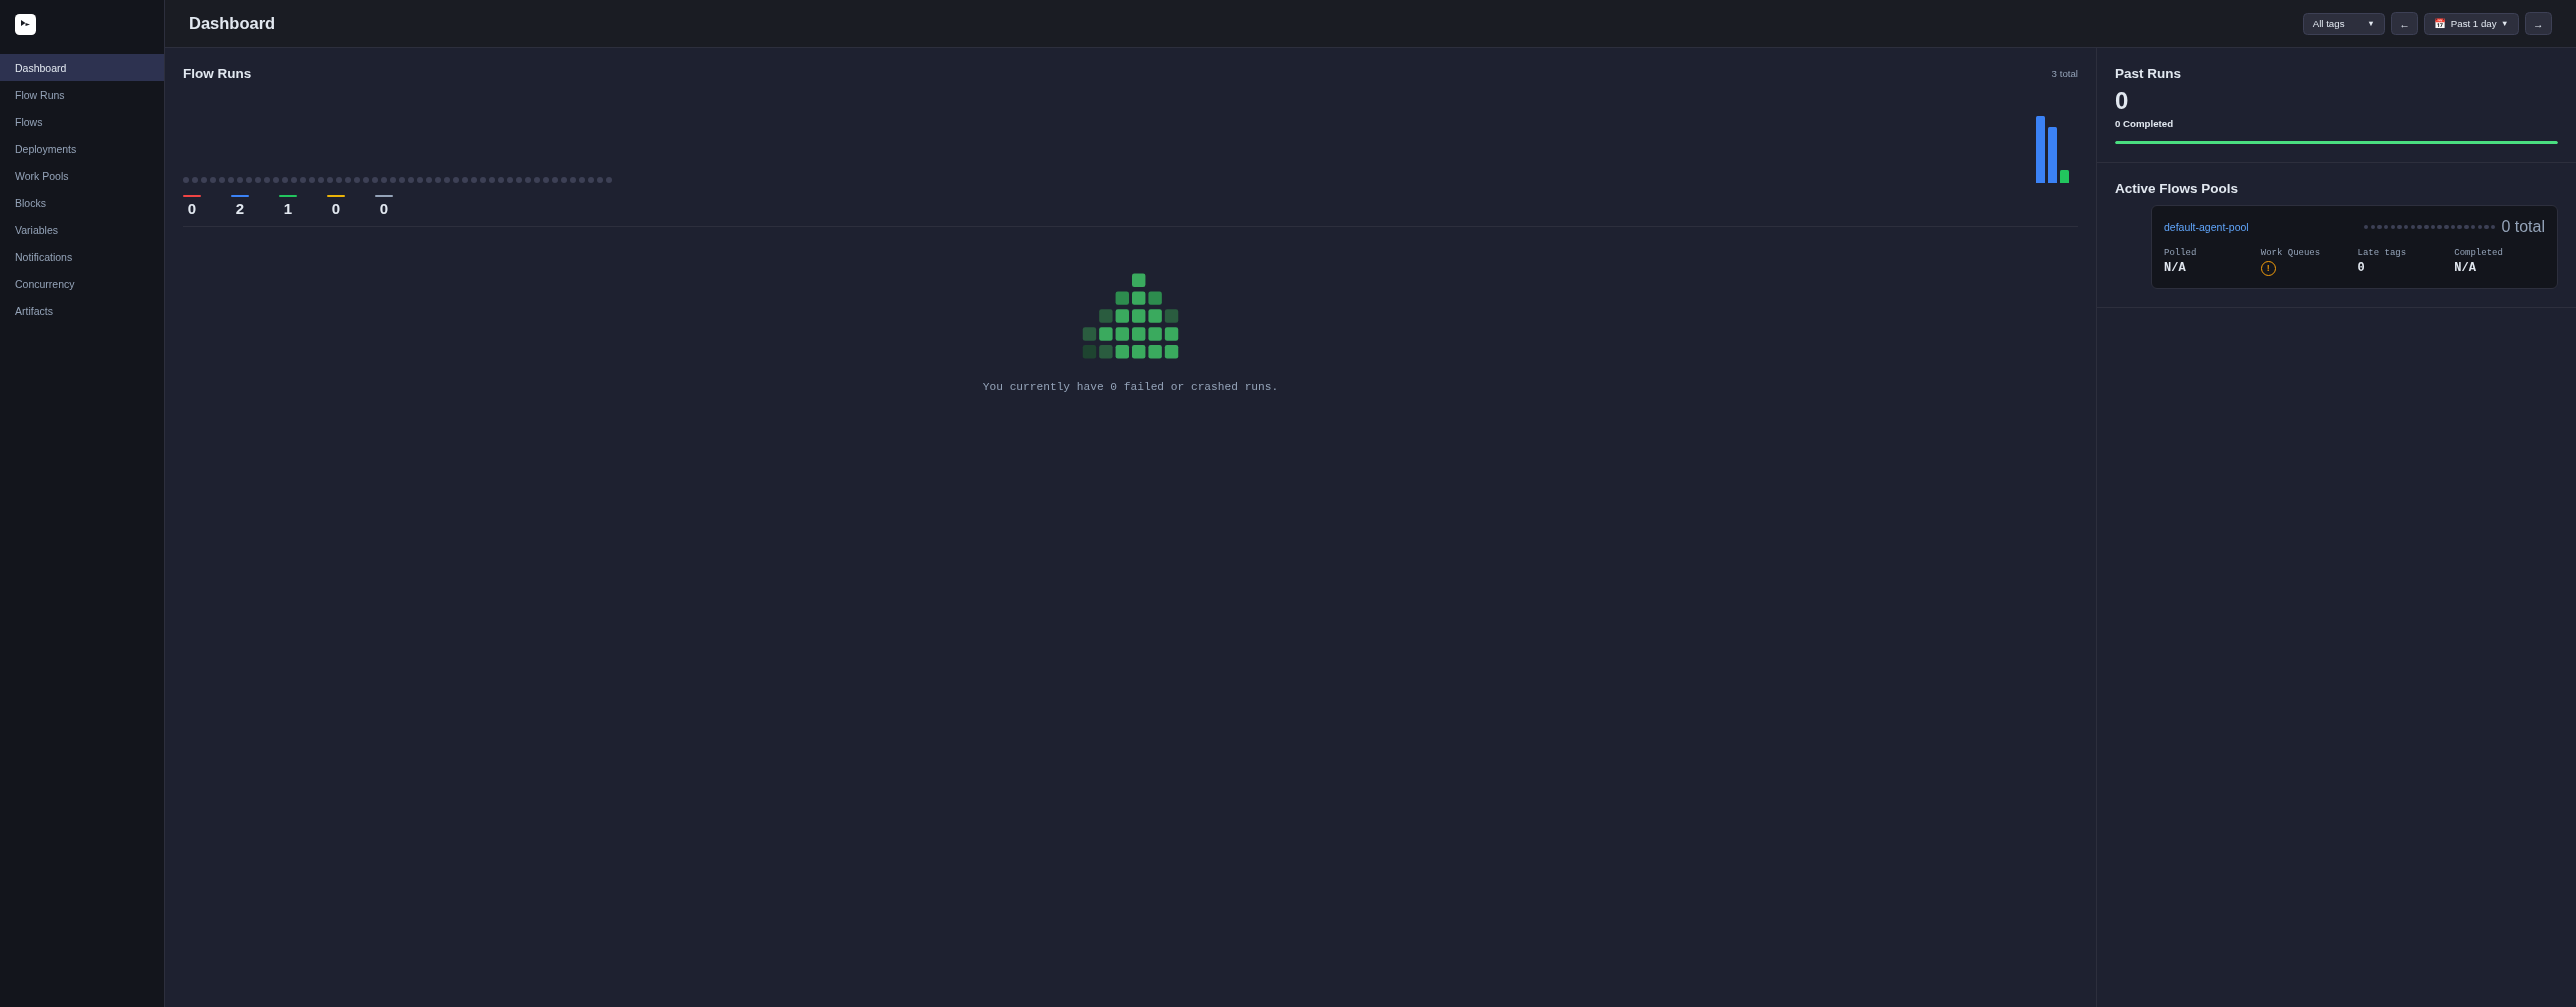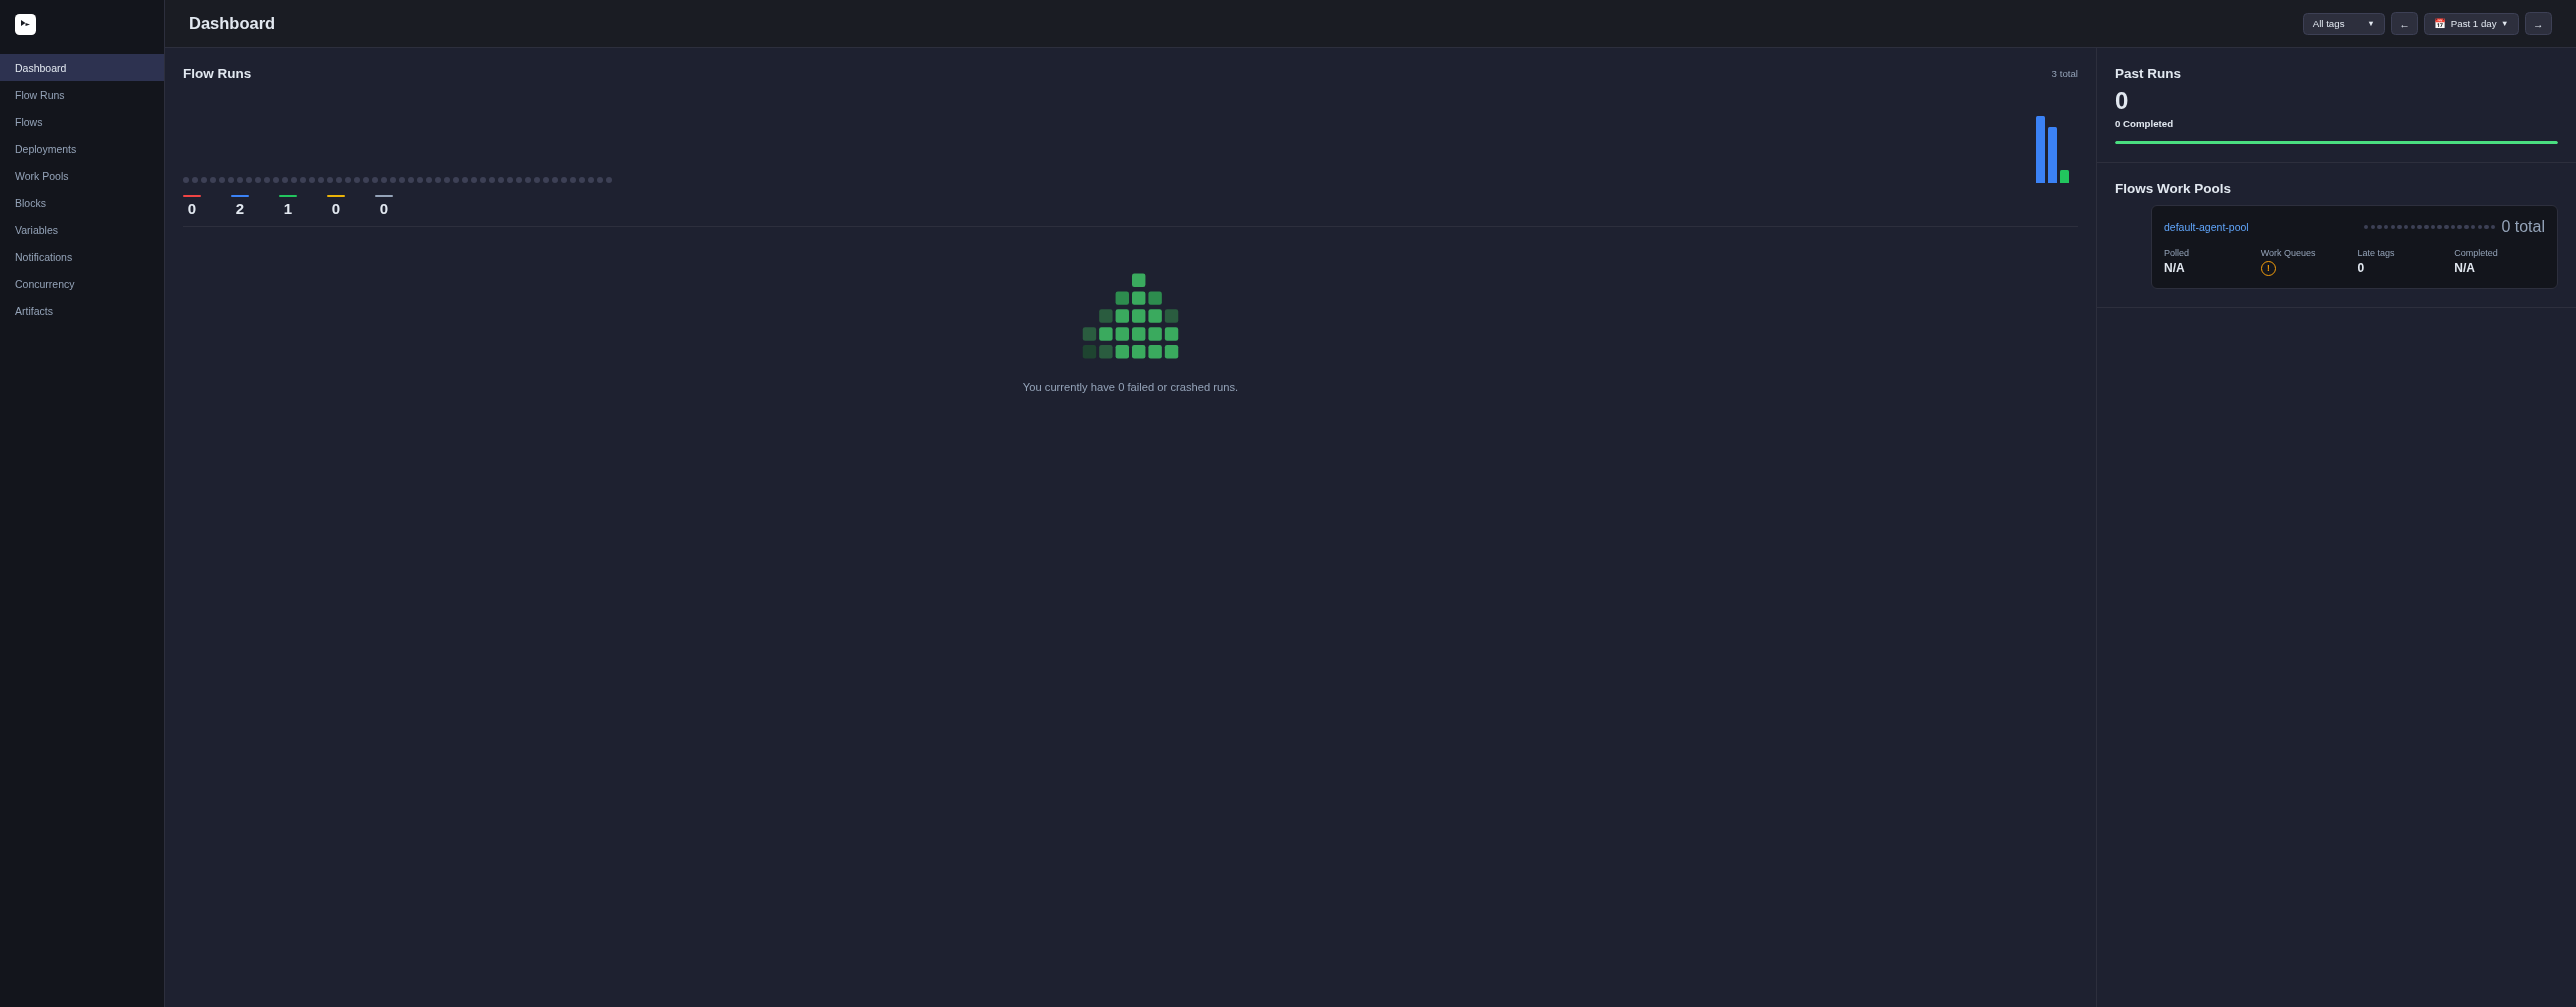--- a/index.html
+++ b/index.html
@@ -224,20 +224,21 @@
     }
 
     
     .empty-state {
       display: flex;
       flex-direction: column;
       align-items: center;
       justify-content: center;
       padding: 45px 15px;
       gap: 12px;
+      font-family: Liberation Mono, monospace;
     }
     .empty-text {
       color: #94a3b8;
       font-size: 11.2px;
       text-align: center;
     }
 
     
     .right-section {
       padding: 18px;
@@ -309,20 +310,21 @@
     }
     .work-pool-stats {
       display: grid;
       grid-template-columns: repeat(4, 1fr);
       gap: 6px;
     }
     .pool-stat {
       display: flex;
       flex-direction: column;
       gap: 3px;
+      font-family: Liberation Mono, monospace;
     }
     .pool-stat-label {
       font-size: 9px;
       color: #94a3b8;
     }
     .pool-stat-value {
       font-size: 12px;
       font-weight: 600;
       color: #e2e8f0;
     }
@@ -518,21 +520,21 @@
         <p class="task-completed">
           <span>0</span>
           <span> Completed</span>
         </p>
         <div class="progress-bar">
           <div class="progress-fill" style="width:100%;"></div>
         </div>
       </div>
 
       <div class="right-section">
-        <span class="section-title">Flows Work Pools</span>
+        <span class="section-title">Active Flows Pools</span>
         <div class="work-pool-card">
           <div class="work-pool-header">
             <span class="work-pool-name">default-agent-pool</span>
             <div style="display:flex; align-items:center; gap:6px;">
               <div class="work-pool-dots">
                 <div class="work-pool-dot"></div>
                 <div class="work-pool-dot"></div>
                 <div class="work-pool-dot"></div>
                 <div class="work-pool-dot"></div>
                 <div class="work-pool-dot"></div>

